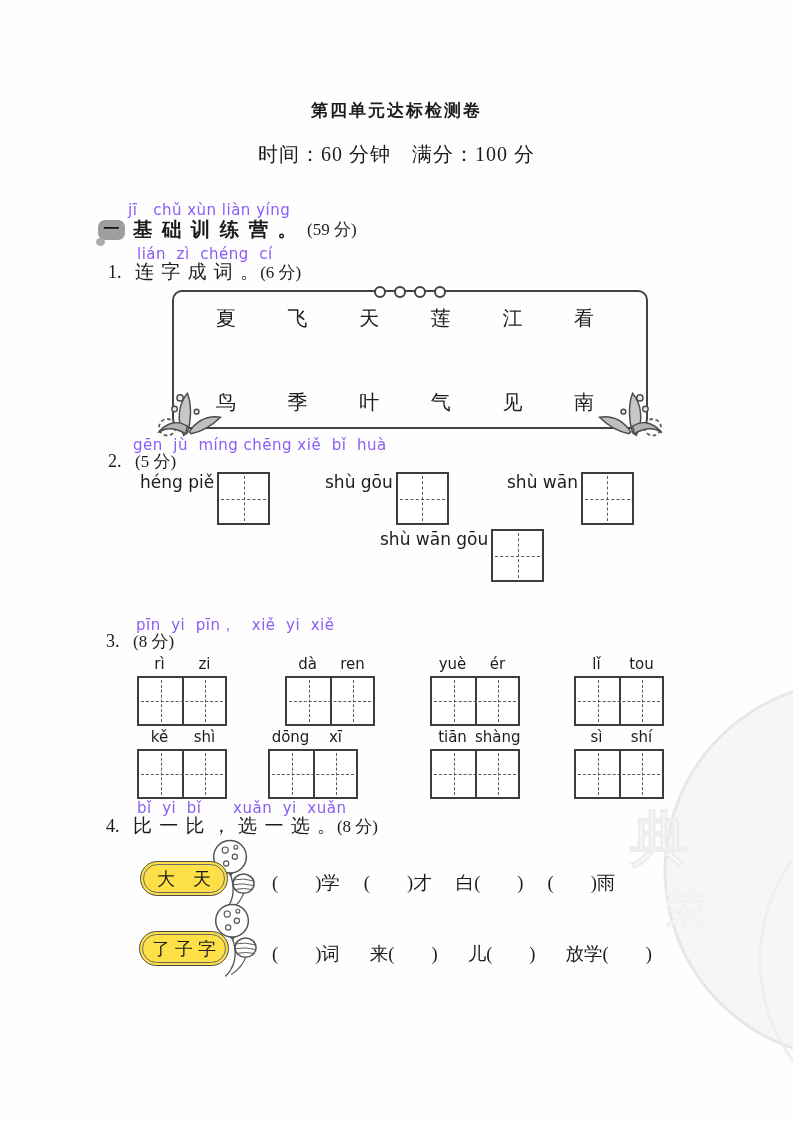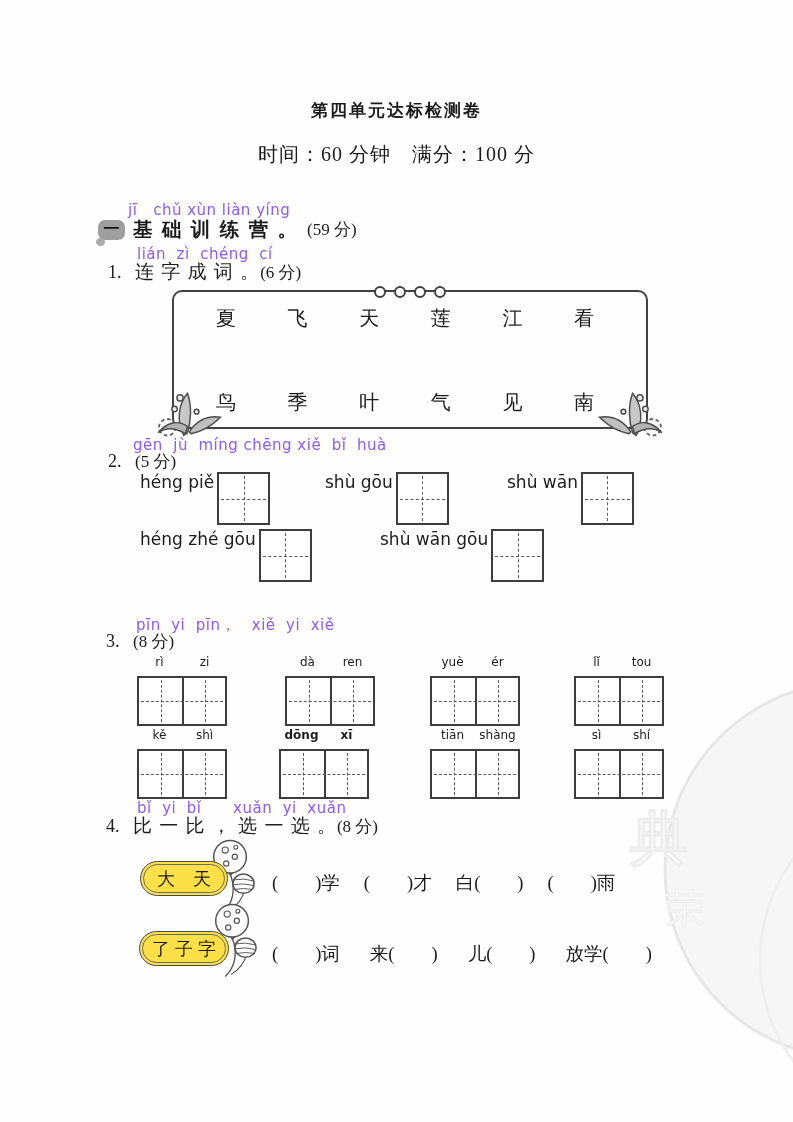--- a/index.html
+++ b/index.html
@@ -31,21 +31,21 @@
   .flourish.fl{left:-20px;bottom:-14px;}
   .flourish.fr{right:-20px;bottom:-14px;transform:scaleX(-1);}
   
   .sgroup{position:absolute;display:flex;align-items:flex-start;}
   .slabel{font-size:17px;font-family:"DejaVu Sans",sans-serif;margin-right:3px;white-space:pre;}
   .sbox{position:relative;width:49px;height:49px;border:2px solid #3d3d3d;background:#fff;}
   .sbox::before{content:"";position:absolute;top:2px;bottom:2px;left:50%;border-left:1.5px dashed #5a5a5a;}
   .sbox::after{content:"";position:absolute;left:2px;right:2px;top:50%;border-top:1.5px dashed #5a5a5a;}
   
   .dgroup{position:absolute;width:90px;}
-  .dpin{display:flex;font-family:"DejaVu Sans",sans-serif;font-size:12px;height:21px;}
+  .dpin{display:flex;font-family:"DejaVu Sans",sans-serif;font-size:15px;height:21px;}
   .dpin span{width:45px;text-align:center;white-space:pre;}
   .dbox{position:relative;display:flex;border:2px solid #3d3d3d;background:#fff;width:86px;height:46px;}
   .dbox::after{content:"";position:absolute;left:2px;right:2px;top:50%;border-top:1.5px dashed #5a5a5a;}
   .dcell{position:relative;width:43px;}
   .dcell + .dcell{border-left:2px solid #3d3d3d;width:41px;}
   .dcell::before{content:"";position:absolute;top:2px;bottom:2px;left:50%;border-left:1.5px dashed #5a5a5a;}
   
   .capsule{position:absolute;height:33px;border:1.5px solid #4a4a4a;border-radius:18px;background:#fde047;
            display:flex;align-items:center;justify-content:center;font-size:18px;white-space:pre;z-index:2;}
   .capsule::before{content:"";position:absolute;inset:2px;border:1px solid #6a6a6a;border-radius:15px;}
@@ -139,24 +139,20 @@
     <div class="sbox"></div>
   </div>
   <div class="sgroup" style="left:325px;top:472px;">
     <span class="slabel">shù gōu</span>
     <div class="sbox"></div>
   </div>
   <div class="sgroup" style="left:507px;top:472px;">
     <span class="slabel">shù wān</span>
     <div class="sbox"></div>
   </div>
-  <div class="sgroup" style="left:140px;top:529px;">
-    <span class="slabel">héng zhé gōu</span>
-    <div class="sbox"></div>
-  </div>
   <div class="sgroup" style="left:380px;top:529px;">
     <span class="slabel">shù wān gōu</span>
     <div class="sbox"></div>
   </div>
 
   <div class="layer pinyin" style="left:136px;top:616px;">pīn  yi  pīn，   xiě  yi  xiě</div>
   <div class="layer qline" style="left:106px;top:630px;">
     <span class="qnum">3.</span>
     <span class="score">(8 分)</span>
   </div>
@@ -205,21 +201,21 @@
   <div class="dgroup" style="left:137px;top:728px;">
     <div class="dpin">
         <span>kě</span>
         <span>shì</span>
       </div>
     <div class="dbox">
         <div class="dcell"></div>
         <div class="dcell"></div>
       </div>
   </div>
-  <div class="dgroup" style="left:279px;top:728px;font-weight:bold;">
+  <div class="dgroup" style="left:268px;top:728px;">
     <div class="dpin">
         <span>dōng</span>
         <span>xī</span>
       </div>
     <div class="dbox">
         <div class="dcell"></div>
         <div class="dcell"></div>
       </div>
   </div>
   <div class="dgroup" style="left:430px;top:728px;">

